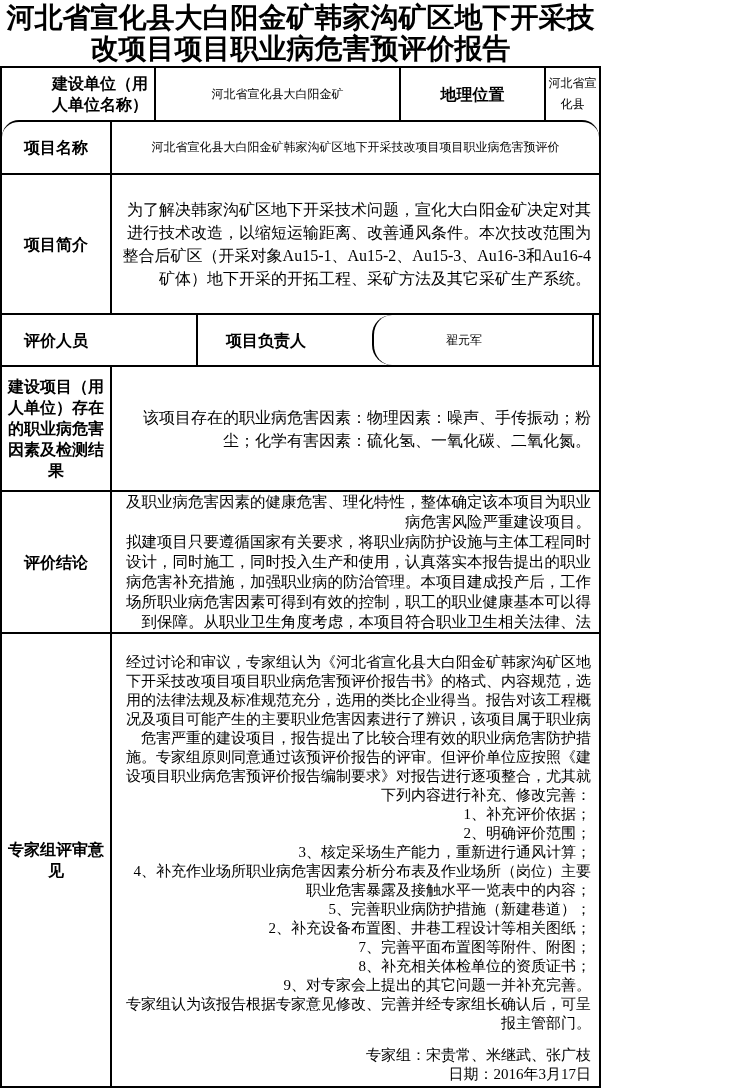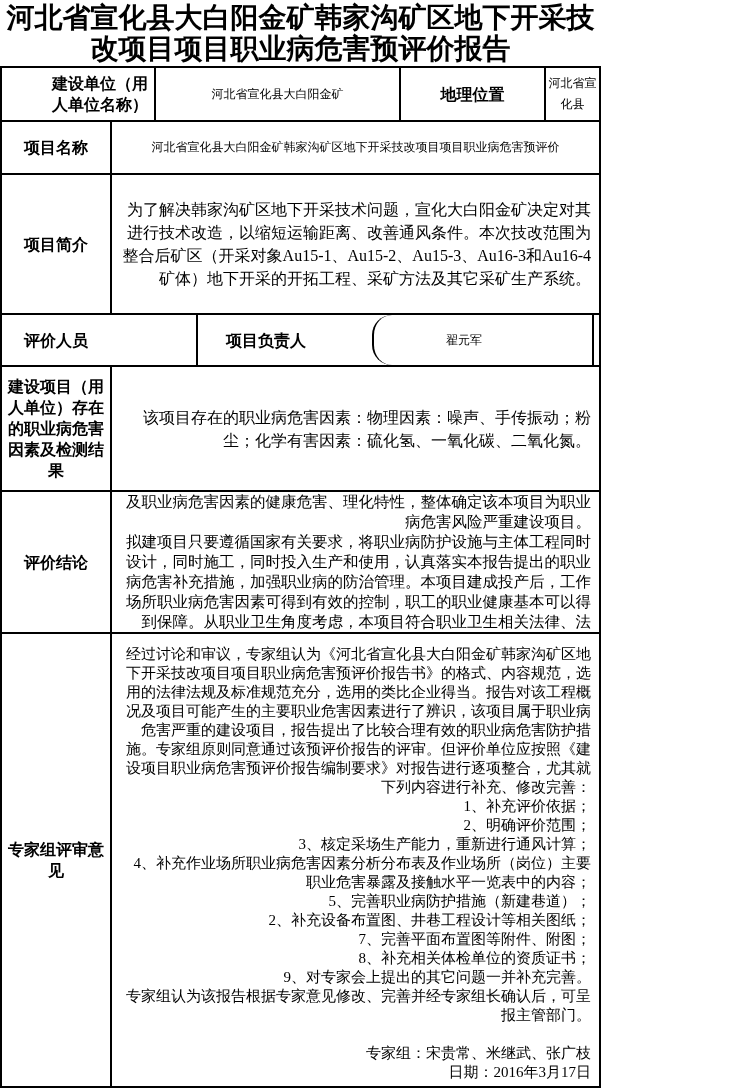--- a/index.html
+++ b/index.html
@@ -75,42 +75,42 @@
     display: flex;
     flex-direction: column;
     justify-content: center;
     text-align: right;
     font-size: 16px;
     line-height: 23px;
     padding: 2px 8px;
   }
 
   .row-unit     { flex: 0 0 52px; margin-left: 44px; }
-  .row-name     { flex: 0 0 53px; }
+  .row-name     { flex: 0 0 53px; border-radius: 17px; }
   .row-intro    { flex: 0 0 140px; }
   .row-eval     { flex: 0 0 52px; gap: 38px; }
   .row-survey   { flex: 0 0 51px; }
   .row-hazard   { flex: 0 0 125px; }
   .row-concl    { flex: 0 0 142px; }
   .row-review   { flex: 1 1 auto; }
 
   .w-245 { flex: 0 0 245px; }
   .w-145 { flex: 0 0 145px; text-align: center; }
   .w-138 { flex: 0 0 138px; margin-left: 48px; }
   .w-182 { flex: 0 0 182px; border-radius: 20px; }
   .w-320 { flex: 0 0 320px; }
   .w-67  { flex: 0 0 67px; }
   .grow  { flex: 1 1 auto; }
 
   .concl-text { font-size: 15.5px; line-height: 20px; }
   .review-text {
     font-size: 15px;
     line-height: 19px;
     justify-content: flex-start;
-    padding-top: 11px;
+    padding-top: 19px;
   }
   .spacer-line { height: 19px; }
 </style>
 </head>
 <body>
 
 <div class="doc">
 
   <div class="title-block">河北省宣化县大白阳金矿韩家沟矿区地下开采技改项目项目职业病危害预评价报告</div>
 

